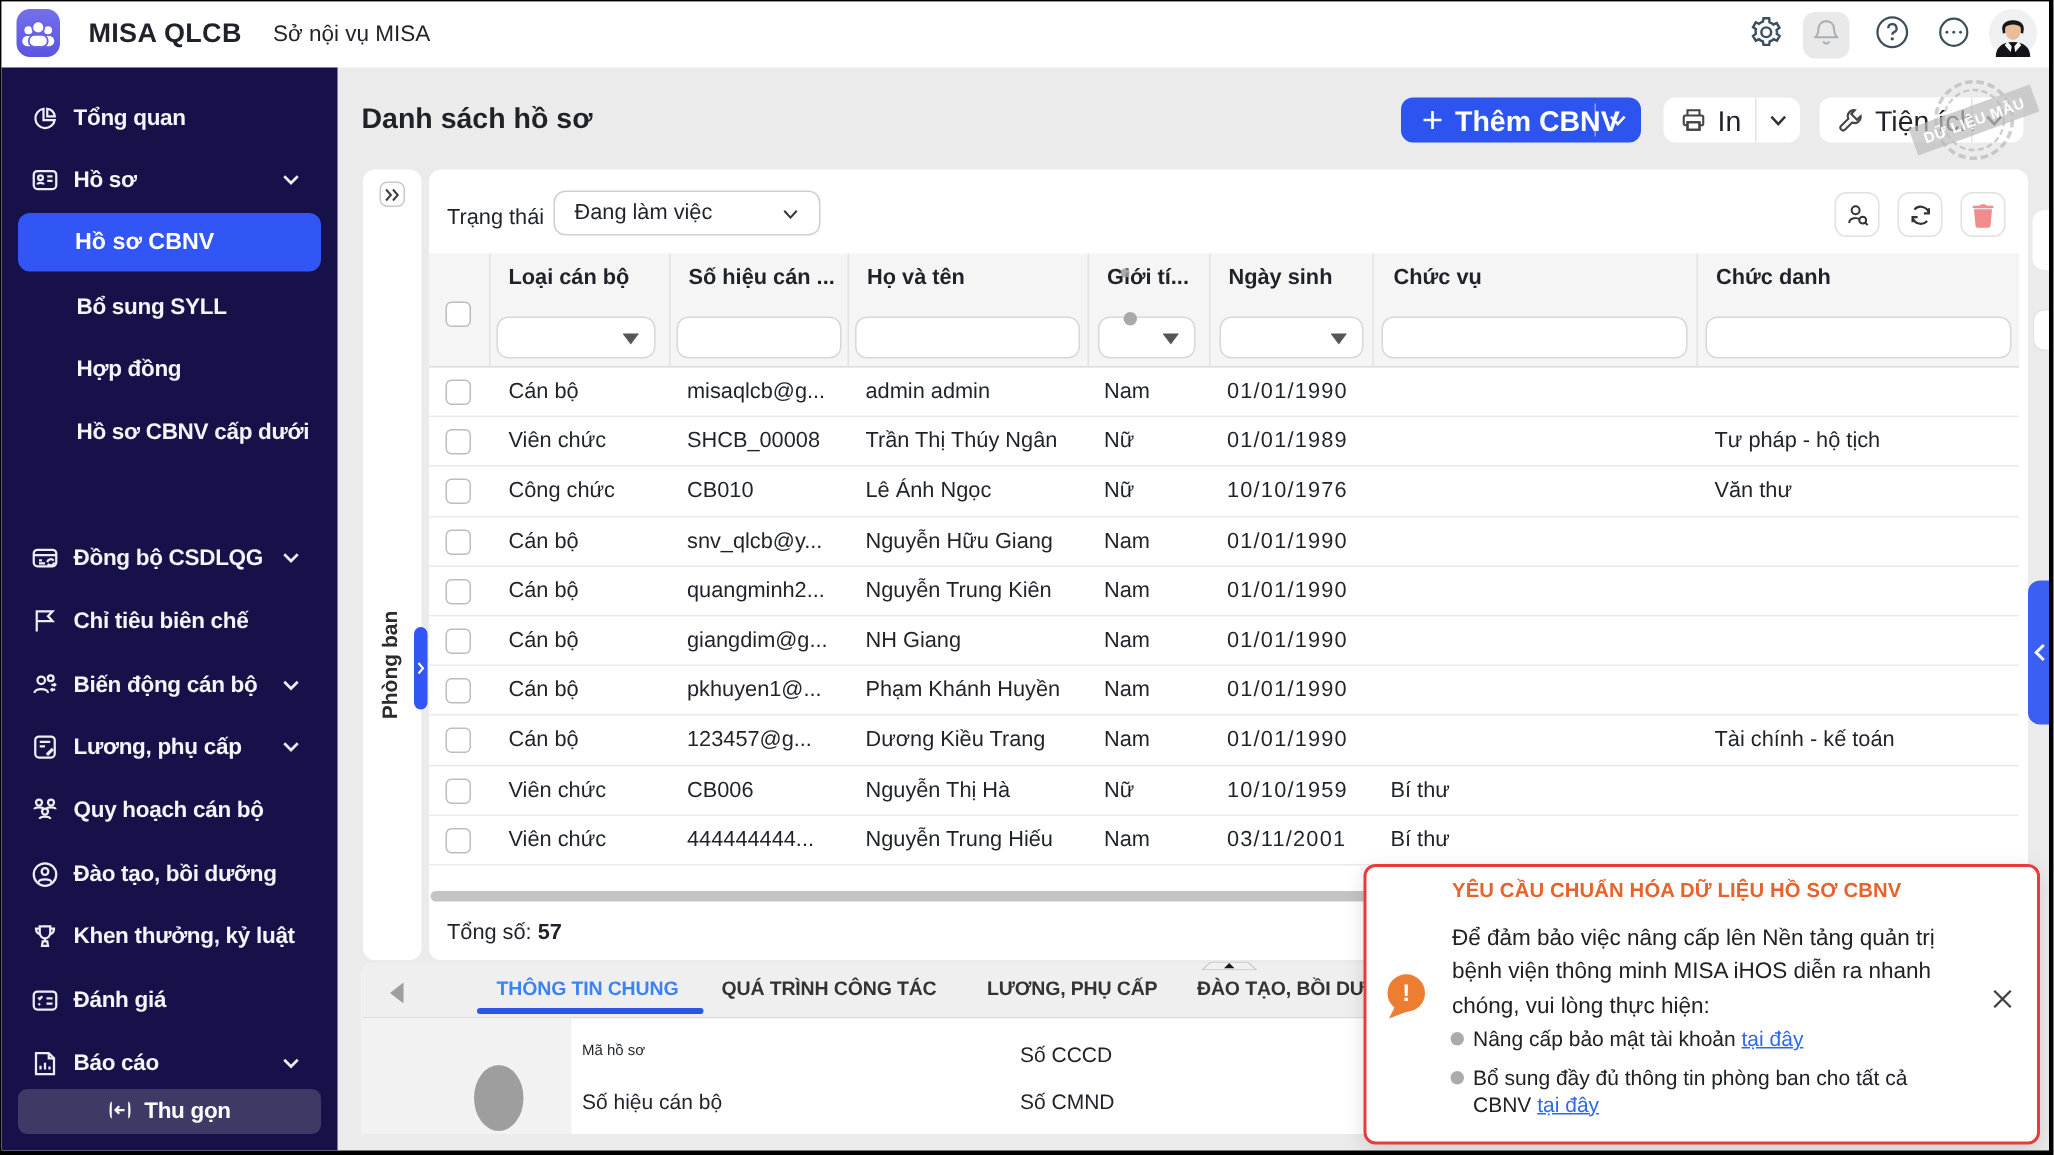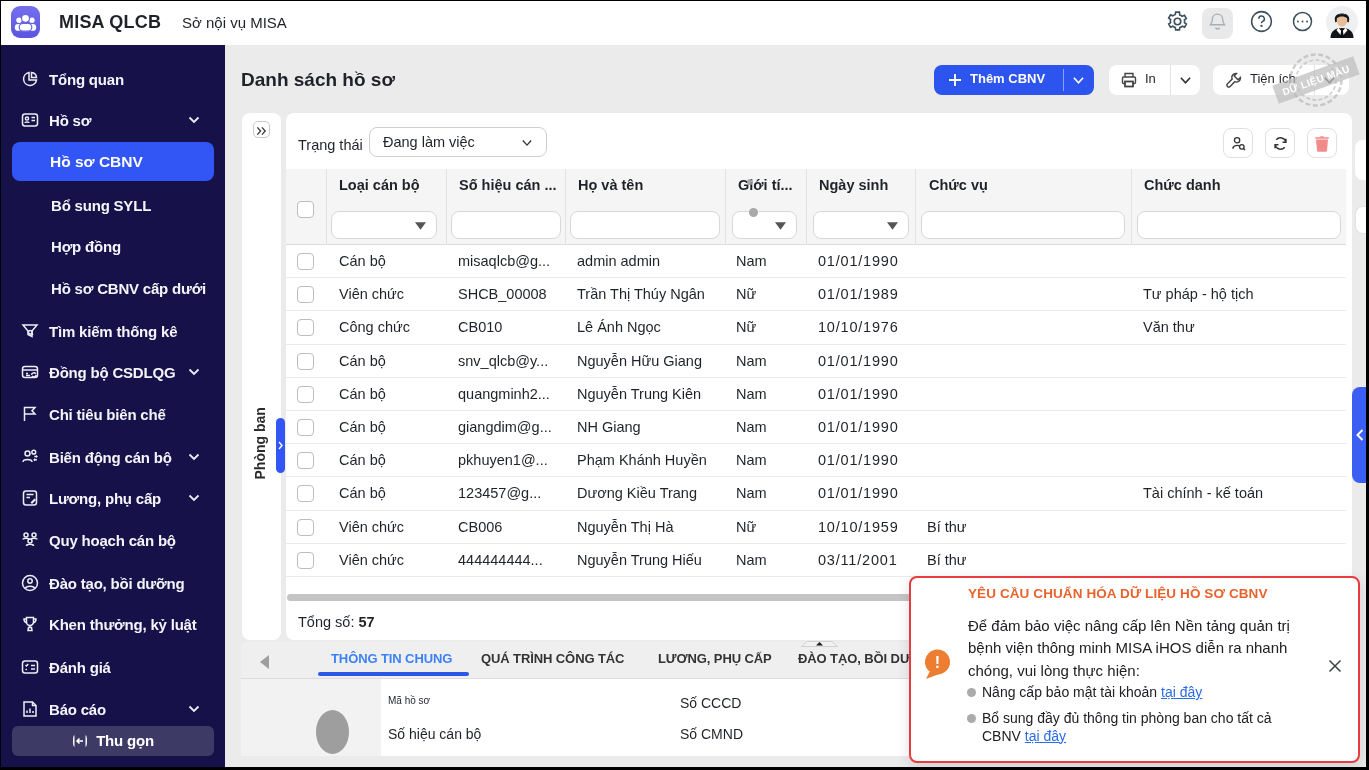--- a/index.html
+++ b/index.html
@@ -20,21 +20,21 @@
   .mi .ic { position:absolute; left:20px; top:50%; margin-top:-9px; width:18px; height:18px; }
   .mi .tx { position:absolute; left:48px; top:50%; transform:translateY(-50%); white-space:nowrap; }
   .mi .ch { position:absolute; left:185px; top:50%; margin-top:-8px; width:16px; height:16px; }
   #active-item { position:absolute; left:11px; top:97px; width:202px; height:39px; background:#3156F5; border-radius:8px; }
   #active-item span { position:absolute; left:38px; top:50%; transform:translateY(-50%); color:#fff; font-weight:bold; font-size:15.5px; }
   #collapse-btn { position:absolute; left:11px; top:681px; width:202px; height:30px; background:#3E3A66; border-radius:6px;
                   color:#fff; font-size:15px; font-weight:bold; letter-spacing:-0.2px; text-align:center; line-height:30px; }
 
   
   #pg-title { position:absolute; left:240px; top:68px; font-size:19px; font-weight:bold; color:#1F2229; }
-  .btn { position:absolute; height:30px; border-radius:8px; font-size:13px; }
+  .btn { position:absolute; height:30px; border-radius:8px; font-size:19px; }
   #btn-add { left:933px; top:64px; width:160px; background:#2D54EE; color:#fff; }
   #btn-in  { left:1108px; top:64px; width:91px; background:#fff; color:#1F2329; }
   #btn-ti  { left:1212px; top:64px; width:136px; background:#fff; color:#1F2329; }
 
   
   #strip { position:absolute; left:241px; top:112px; width:39px; height:527px; background:#fff; border-radius:8px; }
   #panel { position:absolute; left:285px; top:112px; width:1066px; height:527px; background:#fff; border-radius:8px; }
   #tabs-panel { position:absolute; left:240px; top:641px; width:1111px; height:114px; background:#fff; border-radius:8px 8px 0 0; }
 
   
@@ -130,28 +130,20 @@
       </div>
     <div class="mi" style="top:148px">
         <span class="tx" style="left:50px">Bổ sung SYLL</span>
       </div>
     <div class="mi" style="top:189px">
         <span class="tx" style="left:50px">Hợp đồng</span>
       </div>
     <div class="mi" style="top:231px">
         <span class="tx" style="left:50px">Hồ sơ CBNV cấp dưới</span>
       </div>
-    <div class="mi" style="top:274px">
-        <svg class="ic" viewBox="0 0 18 18" fill="none" stroke="#EDEDF5" stroke-width="1.5">
-          <path d="M2 3 H16 L11 9 V14.5 L7 12.5 V9 Z"></path>
-          <circle cx="9.3" cy="10.2" r="1.8"></circle>
-          <path d="M10.6 11.5 L12 13"></path>
-        </svg>
-        <span class="tx">Tìm kiếm thống kê</span>
-      </div>
     <div class="mi" style="top:315px">
         <svg class="ic" viewBox="0 0 18 18" fill="none" stroke="#EDEDF5" stroke-width="1.5">
           <rect x="1.5" y="3.5" width="15" height="11" rx="2.5"></rect>
           <path d="M1.5 7 H16.5"></path>
           <path d="M5 10.5 h2 M5 12.5 h4"></path>
           <path d="M10.5 11.8 a2.4 2.4 0 0 1 4.3-1"></path>
           <path d="M15.2 12 a2.4 2.4 0 0 1-4.3 1"></path>
         </svg>
         <span class="tx">Đồng bộ CSDLQG</span>
         <svg class="ch" viewBox="0 0 16 16" fill="none" stroke="#EDEDF5" stroke-width="1.8">

